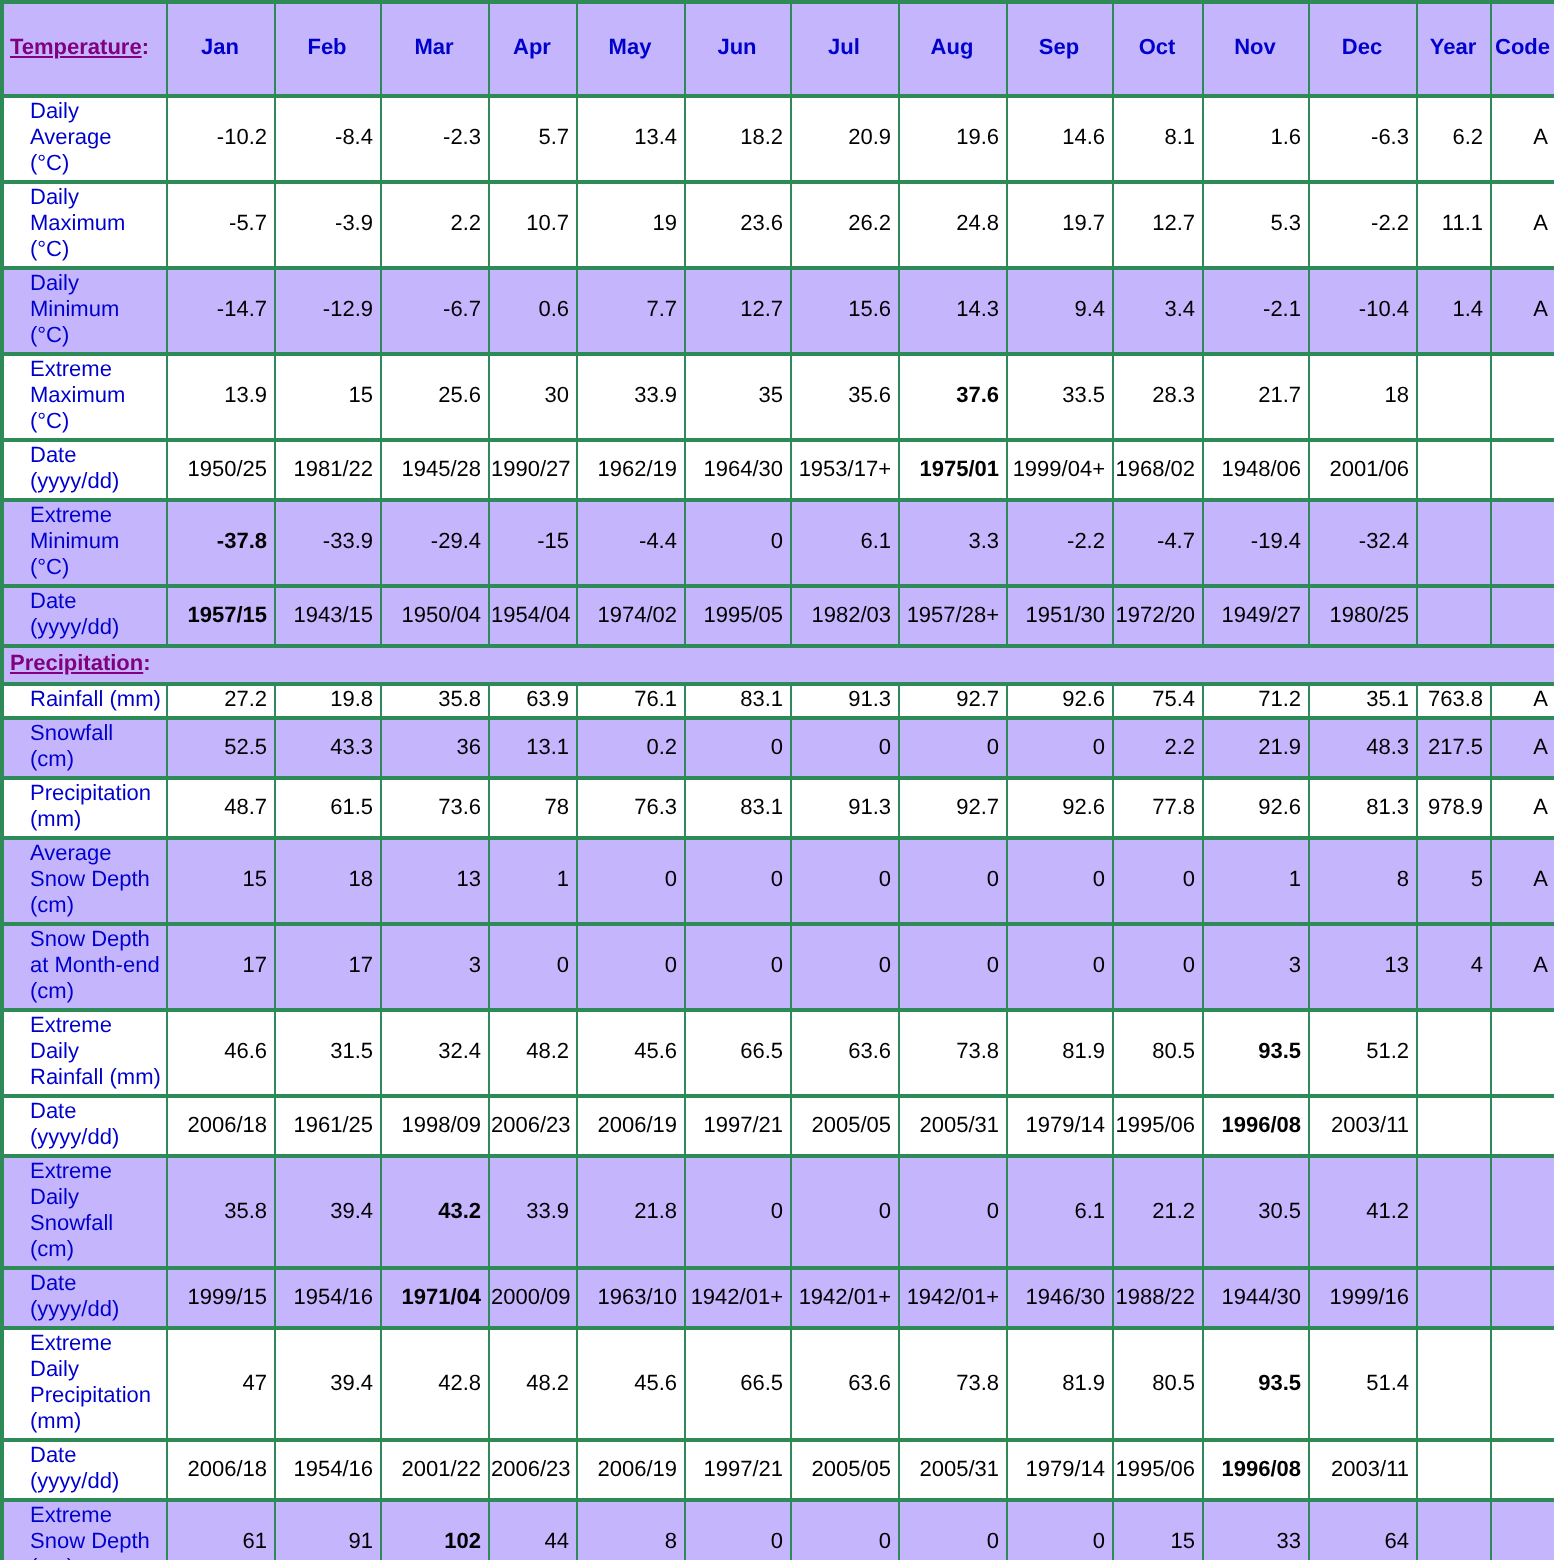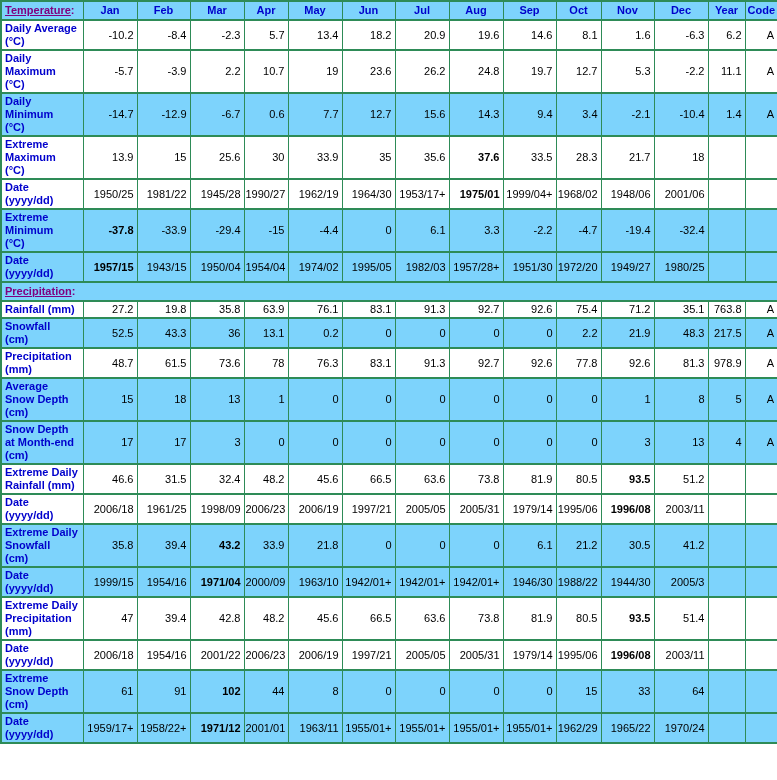--- a/index.html
+++ b/index.html
@@ -1,26 +1,26 @@
 <!DOCTYPE html>
 <html><head>
 <meta charset="utf-8">
 <style>
   html,body{margin:0;padding:0;background:#fff;}
   body{width:777px;font-family:"Liberation Sans","DejaVu Sans",sans-serif;}
   table{border-collapse:collapse;table-layout:fixed;width:777px;background:#fff;border:2px solid #2e8b57;}
   td,th{border-left:1px solid #2e8b57;border-right:1px solid #2e8b57;
         border-top:2px solid #2e8b57;border-bottom:2px solid #2e8b57;
         font-size:11px;line-height:13px;vertical-align:middle;overflow:hidden;}
-  tr.g{background:#7dd3fc;}
+  tr.g{background:#c4b5fd;}
   tr.w{background:#ffffff;}
-  .lbl{color:#0000cc;font-weight:bold;text-align:left;padding:1px 2px 1px 3px;white-space:pre-line;}
+  .lbl{color:#0000cc;font-weight:normal;text-align:left;padding:1px 2px 1px 13px;white-space:pre-line;}
   .val{color:#000000;text-align:right;padding:1px 3px 1px 1px;white-space:nowrap;}
   .b{font-weight:bold;}
-  .mon{color:#0000cc;font-weight:bold;text-align:center;padding:2px 1px;}
+  .mon{color:#0000cc;font-weight:bold;text-align:center;padding:16px 1px;}
   .sec{color:#800080;font-weight:bold;text-align:left;padding:2px 2px 2px 3px;white-space:nowrap;}
   .sec .ul{text-decoration:underline;cursor:pointer;}
 </style>
 </head>
 <body>
 
 <table>
   <colgroup>
       <col style="width: 82px;">
       <col style="width: 54px;">
@@ -342,21 +342,21 @@
         <td class="val">1954/16</td>
         <td class="val b">1971/04</td>
         <td class="val">2000/09</td>
         <td class="val">1963/10</td>
         <td class="val">1942/01+</td>
         <td class="val">1942/01+</td>
         <td class="val">1942/01+</td>
         <td class="val">1946/30</td>
         <td class="val">1988/22</td>
         <td class="val">1944/30</td>
-        <td class="val">2005/3</td>
+        <td class="val">1999/16</td>
         <td class="val"></td>
         <td class="val"></td>
       </tr>
       <tr class="w">
         <td class="lbl">Extreme Daily
 Precipitation
 (mm)</td>
         <td class="val">47</td>
         <td class="val">39.4</td>
         <td class="val">42.8</td>

